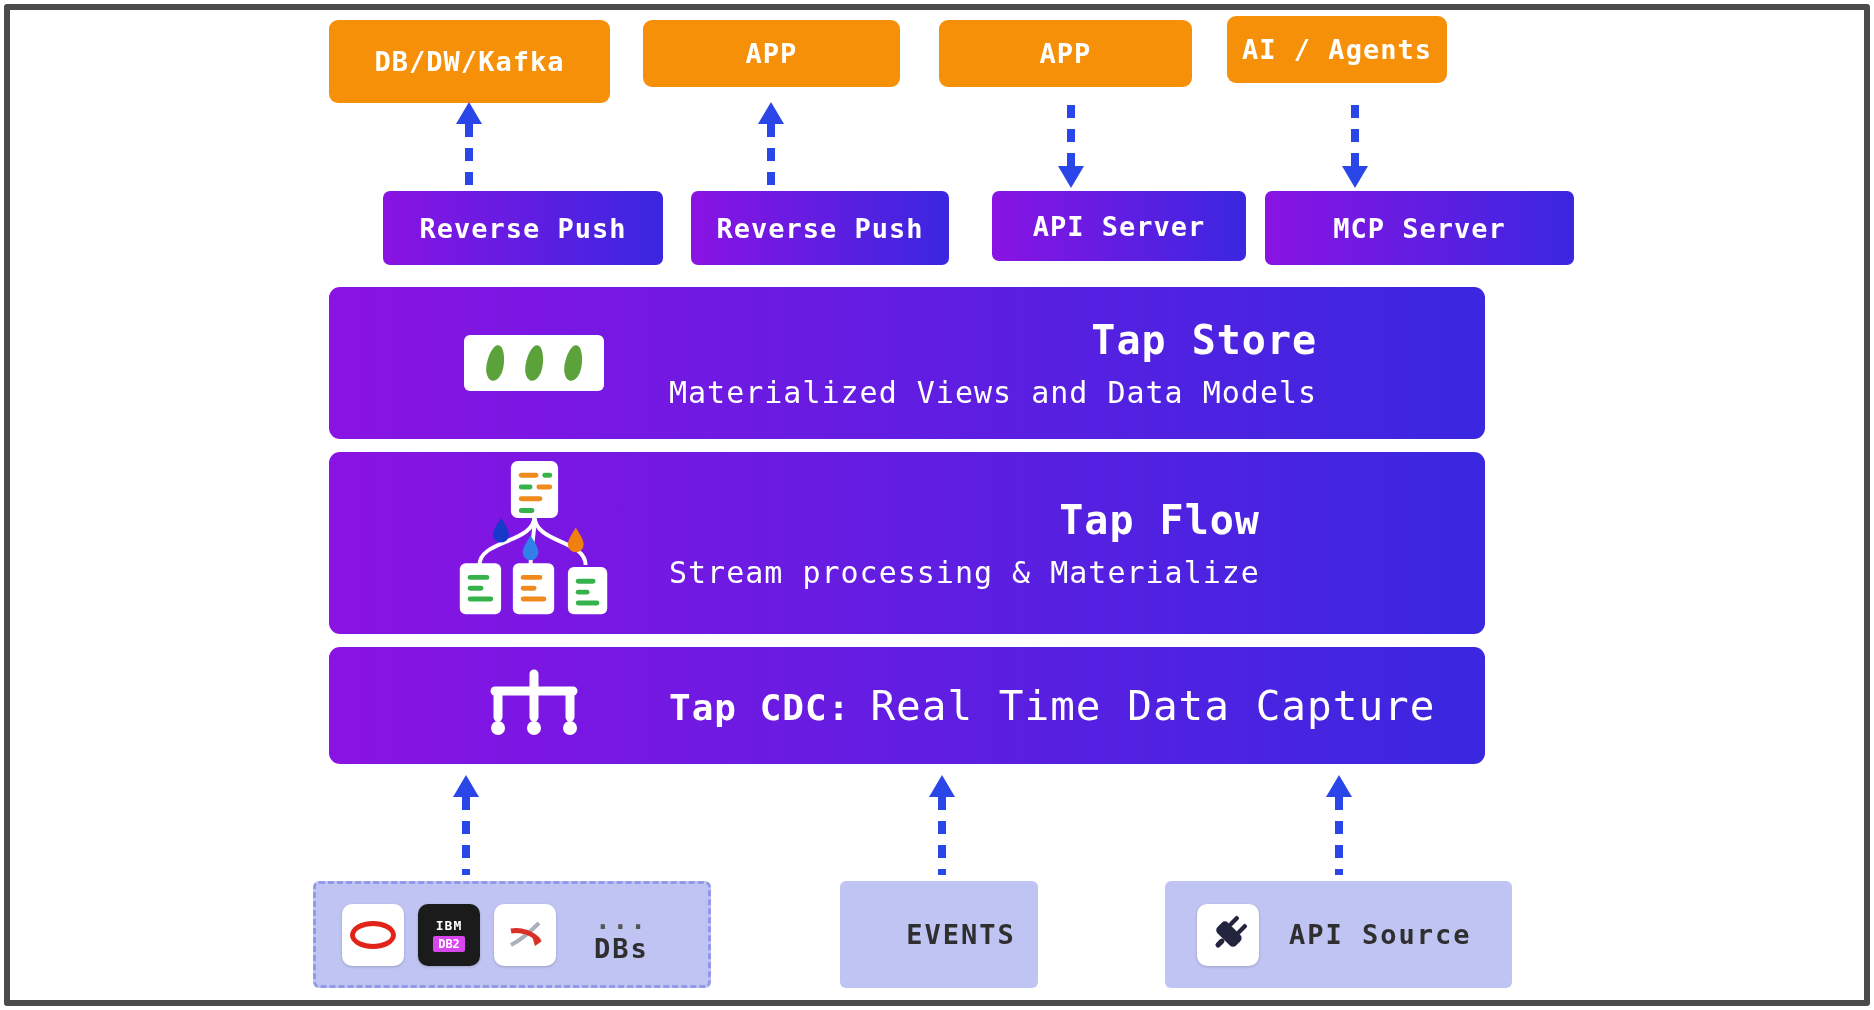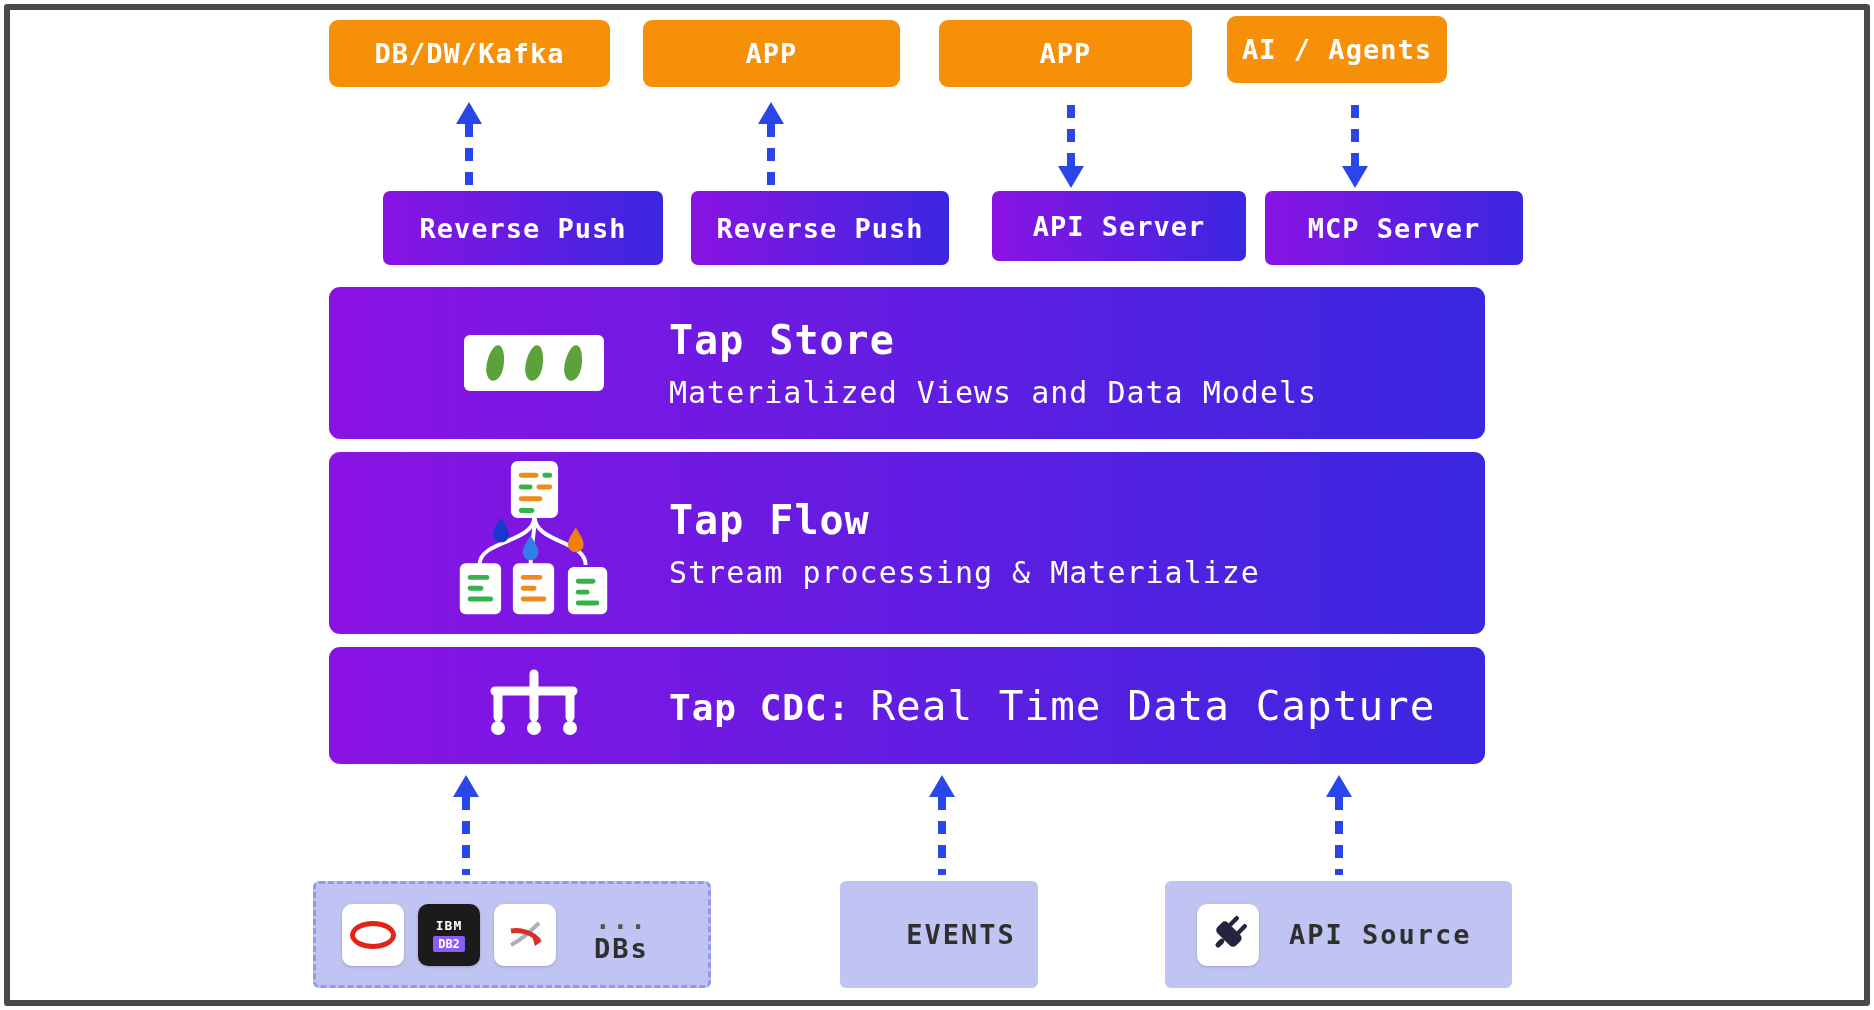--- a/index.html
+++ b/index.html
@@ -24,21 +24,21 @@
     display:flex;align-items:center;justify-content:center;
     font-size:27px;font-weight:600;letter-spacing:1px;margin-left:48px;
   }
   .layer{
     position:absolute;left:329px;width:1156px;border-radius:11px;color:#ffffff;
     background:linear-gradient(90deg,#8A13E3 0%,#3A27E0 100%);
     display:flex;align-items:center;padding-left:70px;box-sizing:border-box;
   }
   .icon-zone{width:270px;flex:none;display:flex;align-items:center;justify-content:center;}
   .layer-text{display:flex;flex-direction:column;gap:12px;}
-  .layer-title{font-size:40px;font-weight:600;letter-spacing:1px;}
+  .layer-title{font-size:40px;font-weight:600;letter-spacing:1px;text-align:right;}
   .layer-sub{font-size:30px;font-weight:500;letter-spacing:1px;}
   .cdc-line{display:flex;align-items:baseline;gap:20px;}
   .cdc-title{font-size:36px;font-weight:600;letter-spacing:1px;}
   .cdc-sub{font-size:41px;font-weight:500;letter-spacing:1px;}
   
   .arrow{position:absolute;width:26px;display:flex;flex-direction:column;align-items:center;}
   .arrow .head{width:0;height:0;border-left:13px solid transparent;border-right:13px solid transparent;flex:none;}
   .arrow.up .head{border-bottom:22px solid #2A46E8;}
   .arrow.down .head{border-top:22px solid #2A46E8;order:2;}
   .arrow .shaft{width:8px;flex:1;background:repeating-linear-gradient(180deg,#2A46E8 0 13px,transparent 13px 24px);}
@@ -54,33 +54,33 @@
     display:flex;align-items:center;box-sizing:border-box;
     font-size:27px;font-weight:600;letter-spacing:2px;
   }
   .lbox.dashed{border:3px dashed rgba(110,120,225,0.55);}
   .lbox.center{justify-content:center;padding-left:44px;}
   .tile{width:62px;height:62px;background:#ffffff;border-radius:10px;flex:none;
     display:flex;align-items:center;justify-content:center;
     box-shadow:0 1px 3px rgba(0,0,0,0.18);}
   .tile-dark{background:#1b1b1b;flex-direction:column;gap:3px;}
   .ibm-text{color:#ffffff;font-size:13px;font-weight:700;letter-spacing:1px;}
-  .db2-text{color:#ffffff;font-size:12px;font-weight:700;background:#8b5cf6;
+  .db2-text{color:#ffffff;font-size:12px;font-weight:700;background:#d946ef;
     padding:1px 5px;border-radius:2px;letter-spacing:0;}
   .oracle-ellipse{width:36px;height:18px;border:5px solid #e2231a;border-radius:50%;}
   .dbs-label-col{display:flex;flex-direction:column;align-items:center;margin-left:38px;line-height:1;}
   .dbs-dots{font-size:26px;color:#555;letter-spacing:2px;margin-bottom:2px;}
   .dbs-label{font-size:27px;color:#2f2f2f;}
 </style>
 </head>
 <body>
 
 <div class="canvas">
 
-  <div class="obox" style="left:329px;top:20px;width:281px;height:67px">
+  <div class="obox" style="left:329px;top:20px;width:281px;height:83px">
     <span>DB/DW/Kafka</span>
   </div>
   <div class="obox" style="left:643px;top:20px;width:257px;height:67px">
     <span>APP</span>
   </div>
   <div class="obox" style="left:939px;top:20px;width:253px;height:67px">
     <span>APP</span>
   </div>
   <div class="obox" style="left:1227px;top:16px;width:220px;height:67px">
     <span>AI / Agents</span>
@@ -105,21 +105,21 @@
 
   <div class="pbox" style="left:335px;top:191px;width:280px;height:74px">
     <span>Reverse Push</span>
   </div>
   <div class="pbox" style="left:643px;top:191px;width:258px;height:74px">
     <span>Reverse Push</span>
   </div>
   <div class="pbox" style="left:944px;top:191px;width:254px;height:70px">
     <span>API Server</span>
   </div>
-  <div class="pbox" style="left:1217px;top:191px;width:258px;height:74px">
+  <div class="pbox" style="left:1217px;top:191px;width:309px;height:74px">
     <span>MCP Server</span>
   </div>
 
   <div class="layer" style="top:287px;height:152px">
     <div class="icon-zone">
       <div class="store-pill">
         <span class="leaf"></span>
         <span class="leaf"></span>
         <span class="leaf"></span>
       </div>

